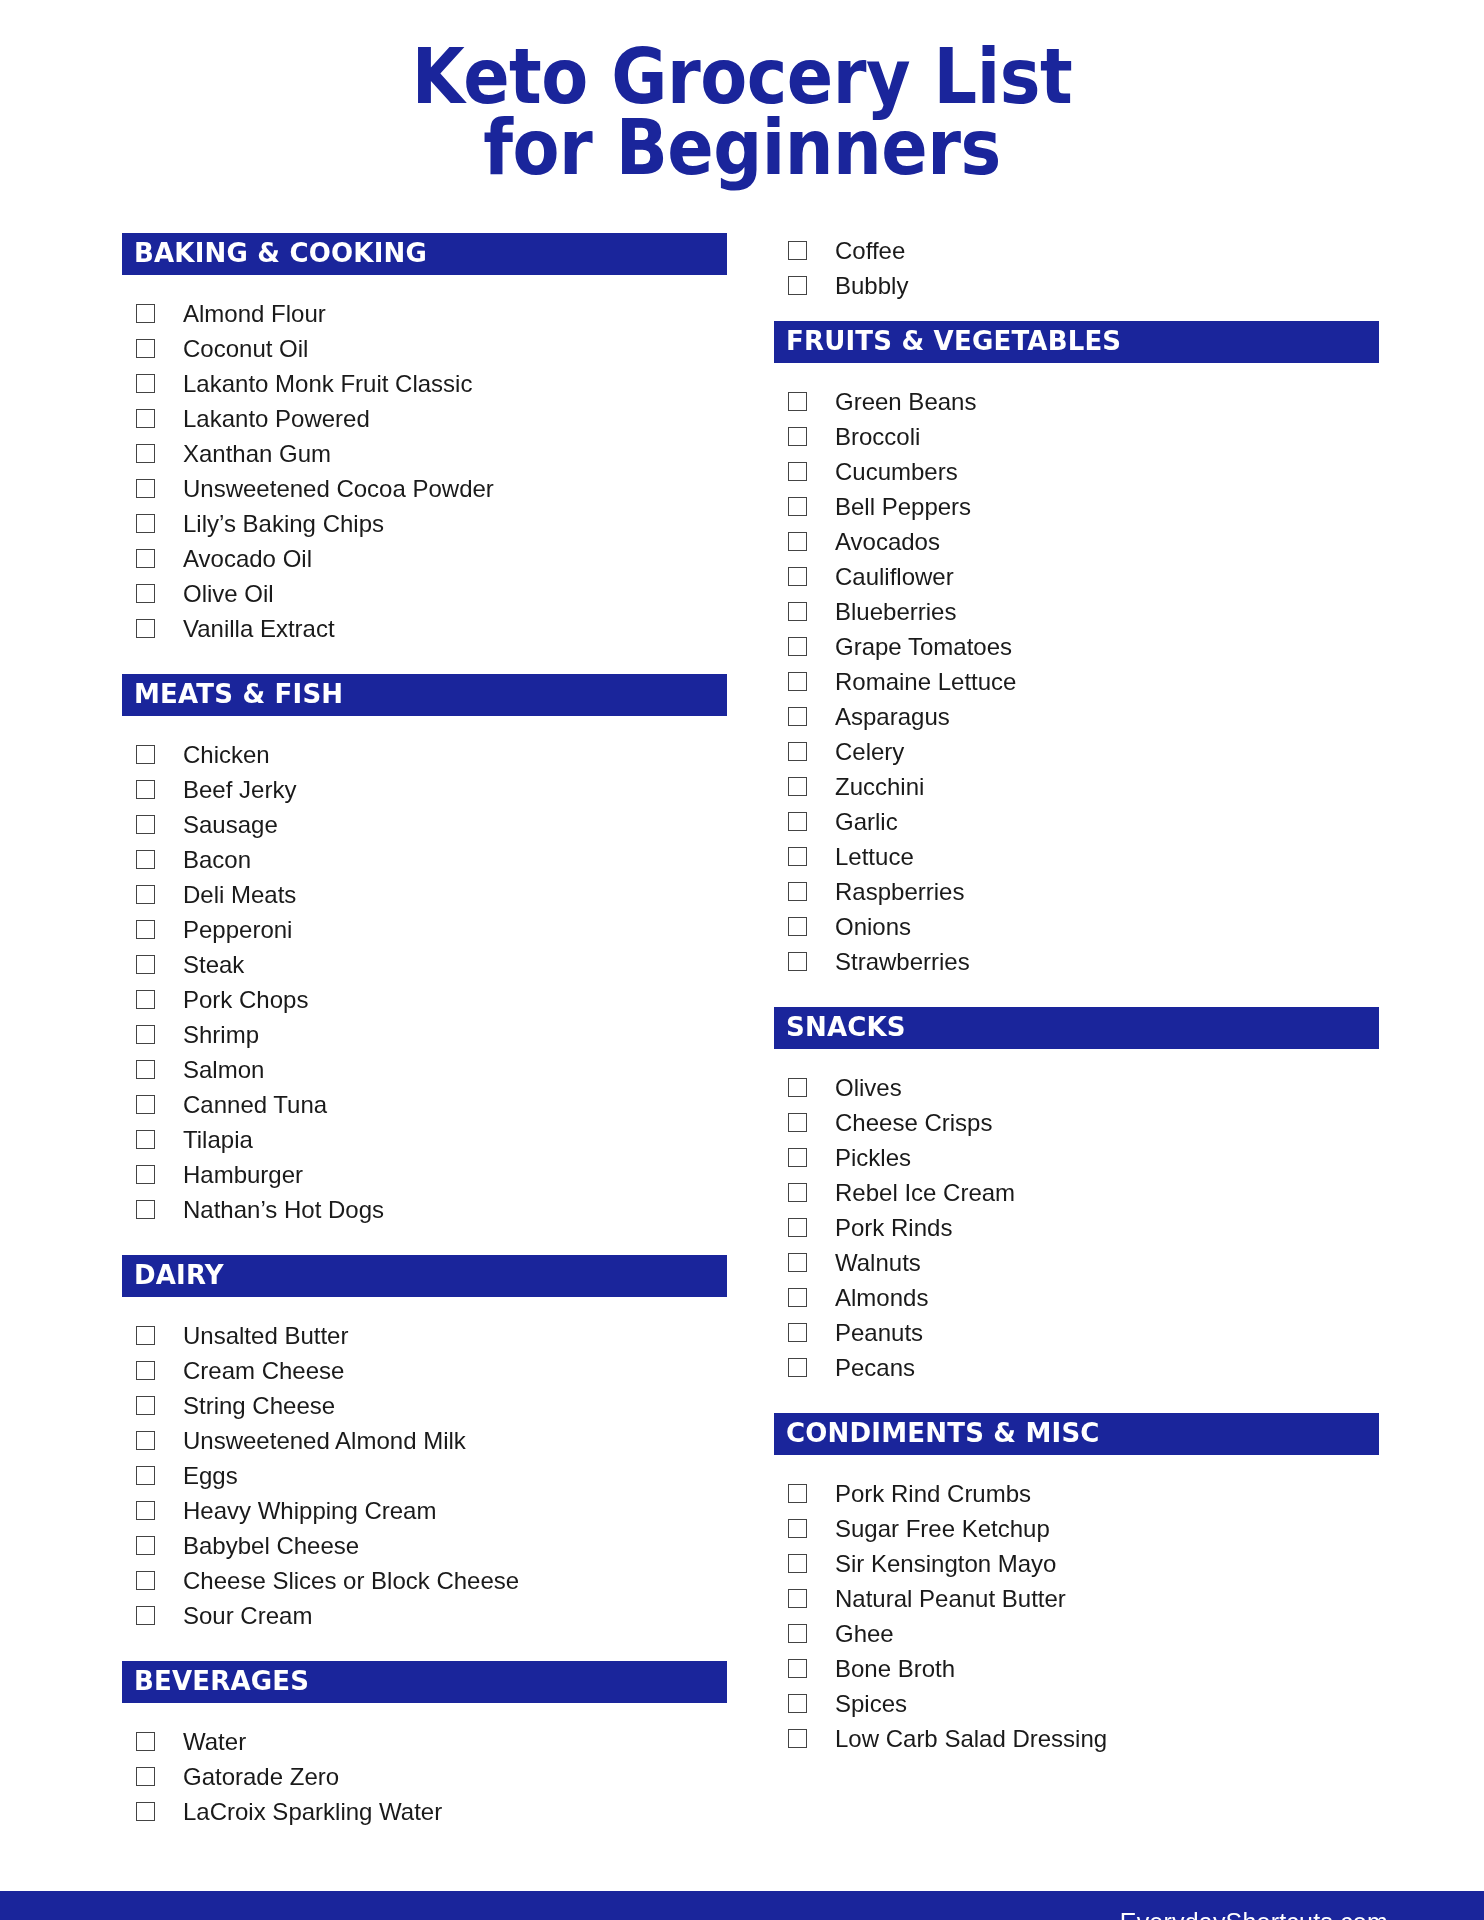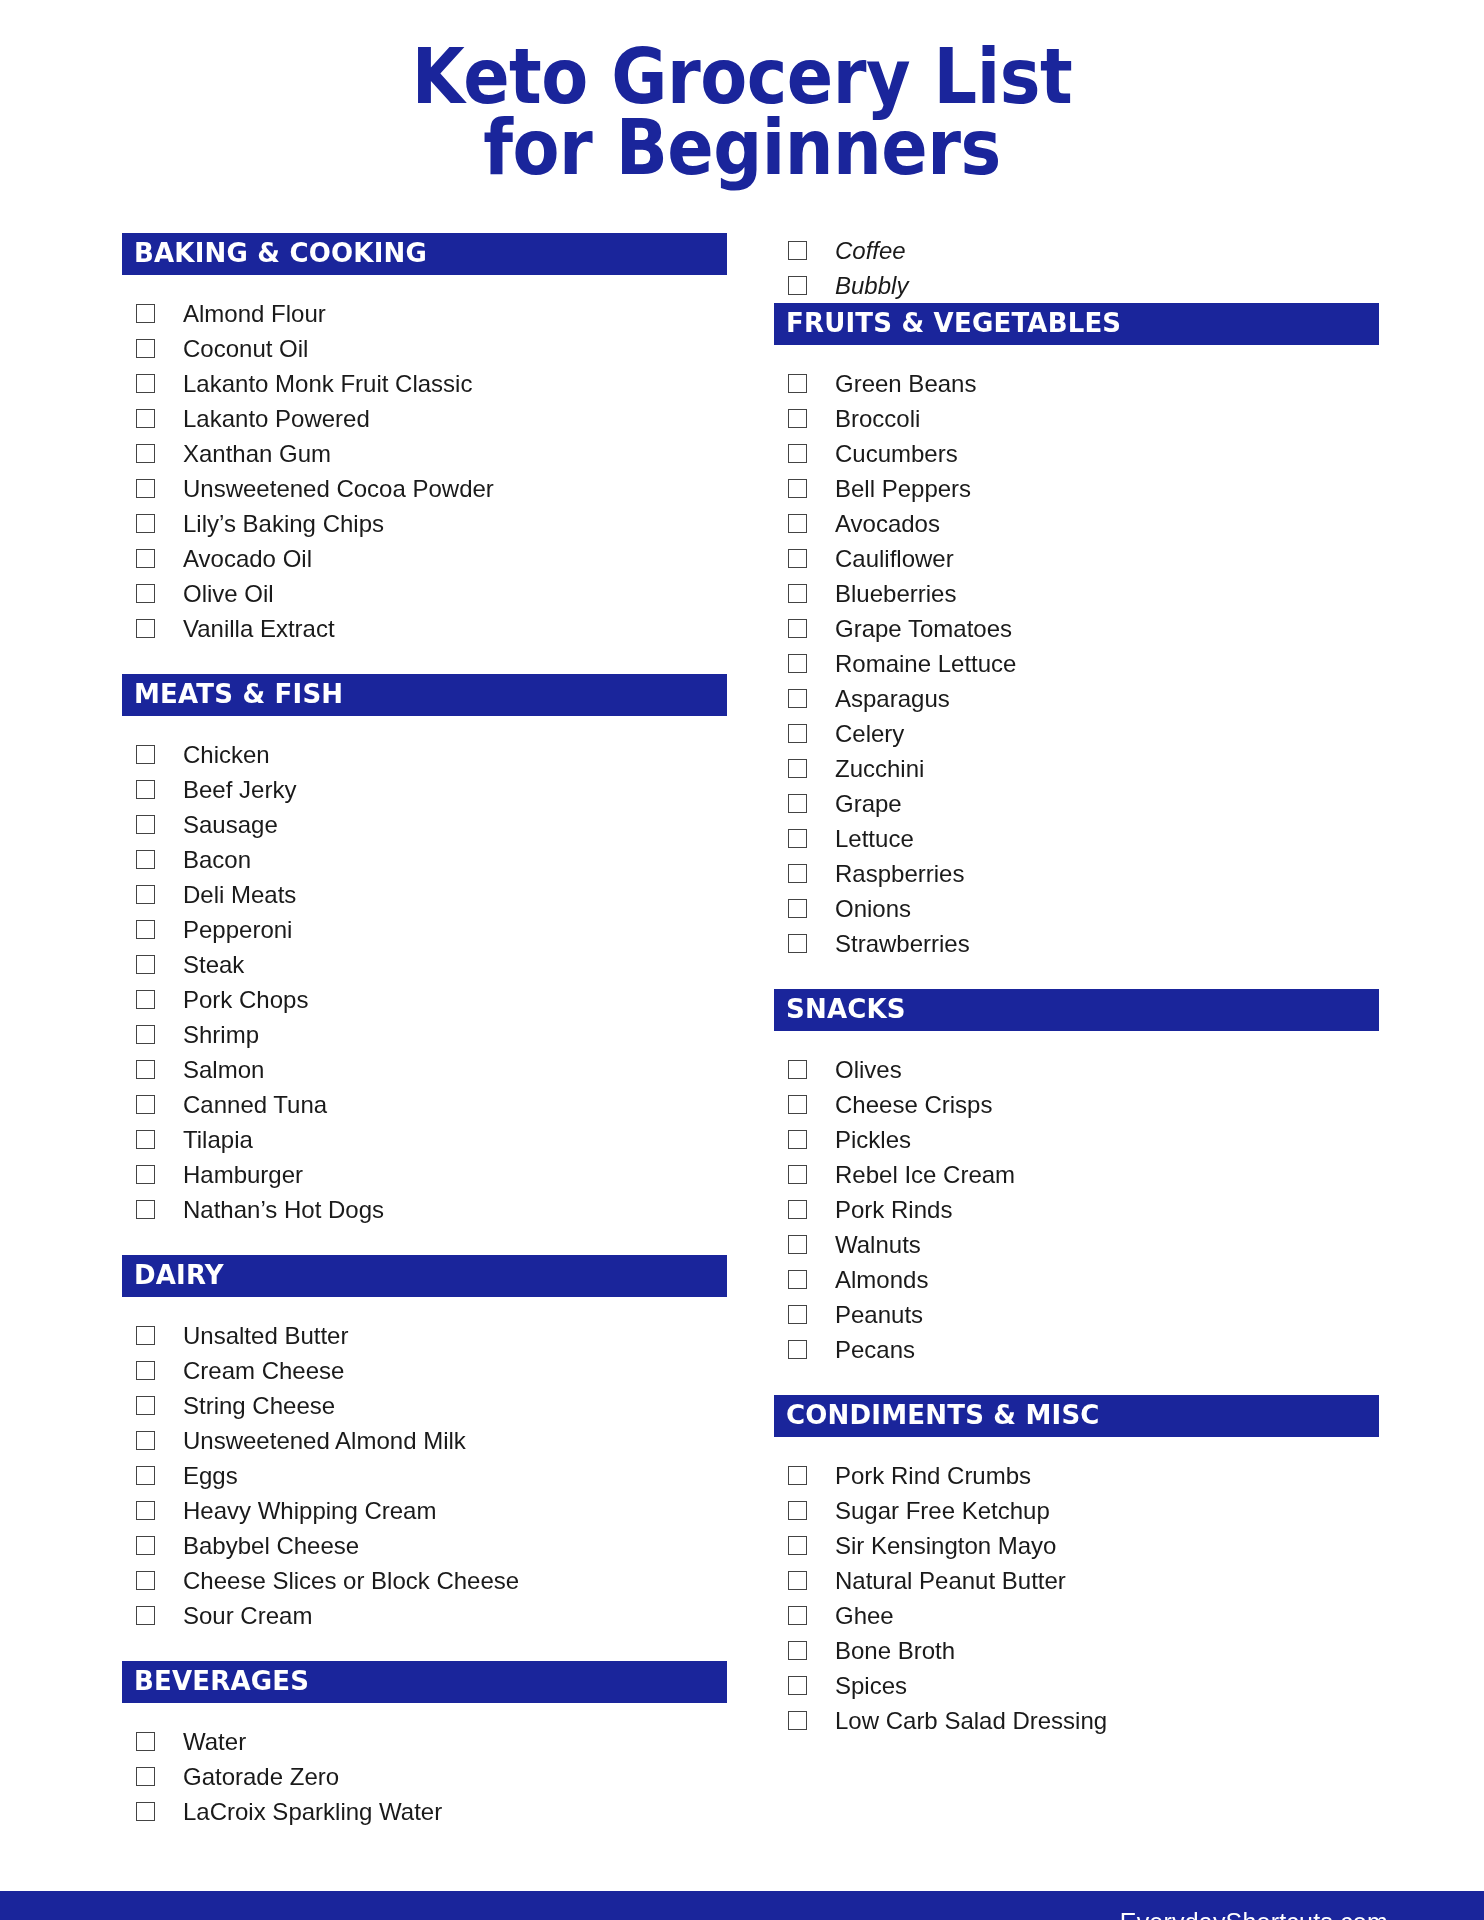--- a/index.html
+++ b/index.html
@@ -99,22 +99,21 @@
     margin-left: 28px;
     font-size: 24px;
     color: #1a1a1a;
     font-family: "Liberation Sans", sans-serif;
     white-space: nowrap;
   }
 
   
   .orphan-items {
     padding-top: 0px;
-    padding-bottom: 0;
-    font-style: italic;
+    padding-bottom: 18px;
   }
 
   
   .footer-bar {
     position: absolute;
     left: 0;
     bottom: 0;
     width: 1484px;
     height: 62px;
     background: #1a259b;
@@ -364,21 +363,21 @@
             <div class="item">
               <span class="checkbox"></span>
               <span class="item-label">Celery</span>
             </div>
             <div class="item">
               <span class="checkbox"></span>
               <span class="item-label">Zucchini</span>
             </div>
             <div class="item">
               <span class="checkbox"></span>
-              <span class="item-label">Grape</span>
+              <span class="item-label">Garlic</span>
             </div>
             <div class="item">
               <span class="checkbox"></span>
               <span class="item-label">Lettuce</span>
             </div>
             <div class="item">
               <span class="checkbox"></span>
               <span class="item-label">Raspberries</span>
             </div>
             <div class="item">

